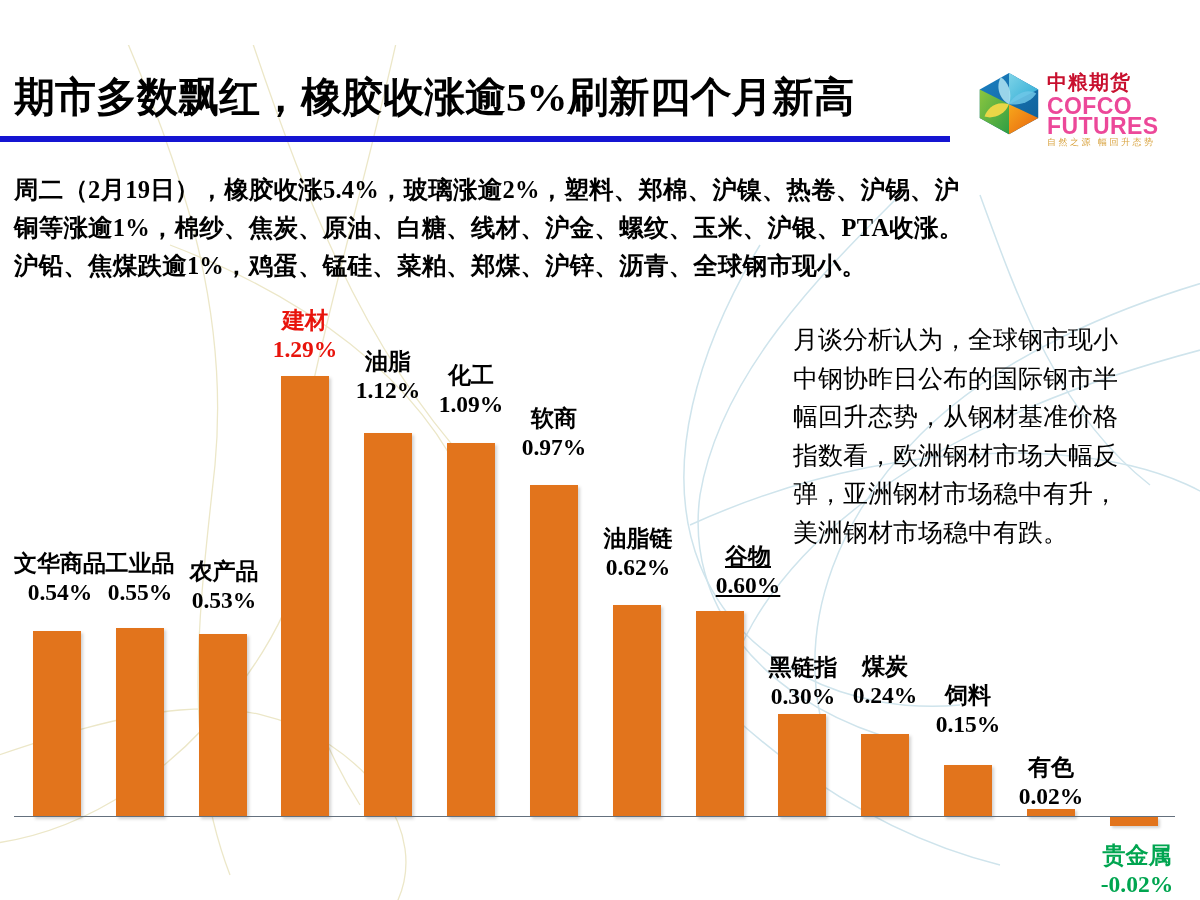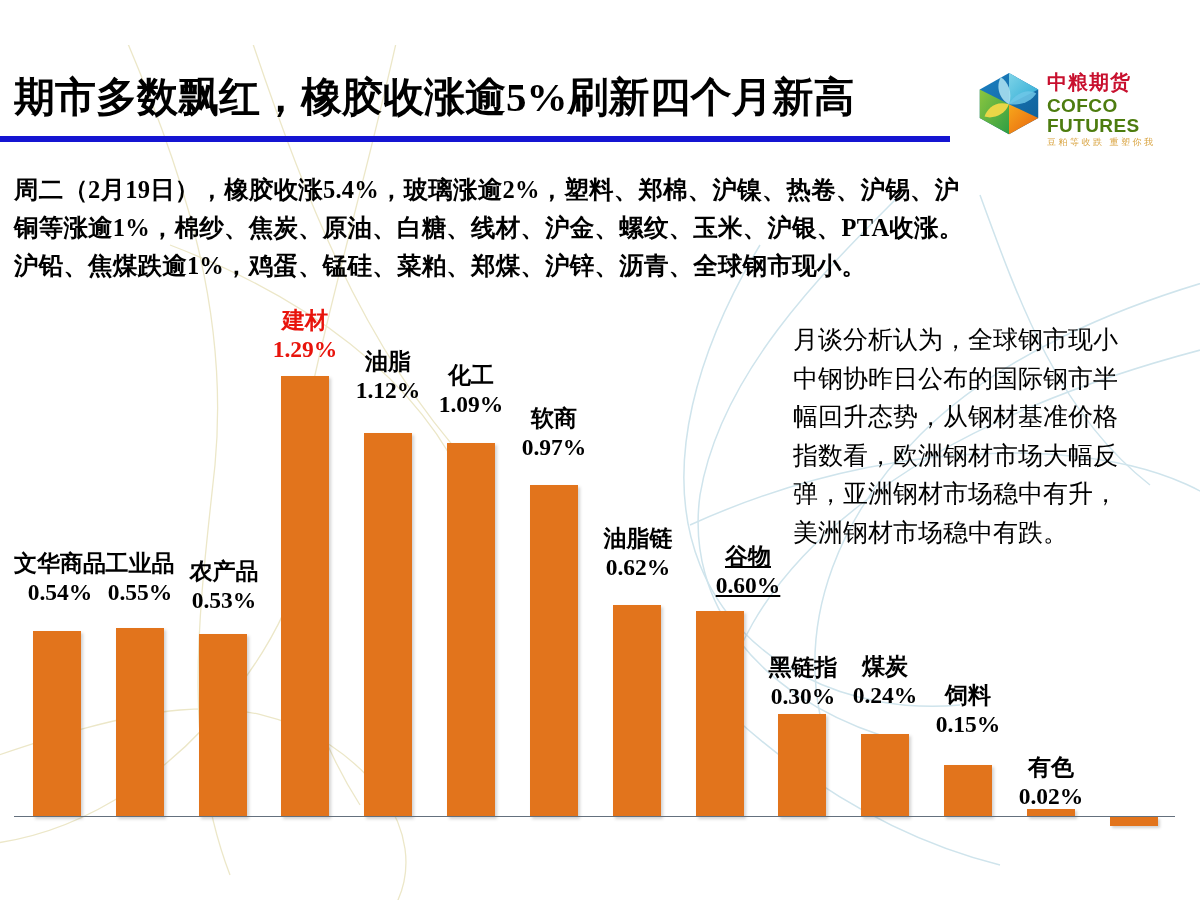--- a/index.html
+++ b/index.html
@@ -80,24 +80,24 @@
   }
   .logo-cn {
     font-size: 20px;
     line-height: 27px;
     font-weight: 700;
     color: #c8102e;
     letter-spacing: 1px;
     font-family: "Liberation Sans", sans-serif;
   }
   .logo-en {
-    font-size: 19px;
+    font-size: 23px;
     line-height: 20px;
     font-weight: 700;
-    color: #4d7c0f;
+    color: #ec4899;
     letter-spacing: 0.4px;
     font-family: "Liberation Sans", sans-serif;
   }
   .logo-sub {
     font-size: 9px;
     line-height: 12px;
     color: #d9a441;
     letter-spacing: 2.5px;
     font-family: "Liberation Sans", sans-serif;
   }
@@ -232,21 +232,21 @@
       <path d="M50,6 L93,30 L50,52 Z" fill="url(#gCyan)"></path>
       <path d="M7,30 L50,52 L50,96 L7,72 Z" fill="url(#gGreen)"></path>
       <path d="M50,52 L93,72 L50,96 Z" fill="url(#gOrange)"></path>
       <path d="M50,52 C30,46 18,58 14,70 C26,74 44,68 50,52 Z" fill="#f0d848" opacity="0.95"></path>
       <path d="M50,52 C56,34 48,18 38,12 C30,26 36,44 50,52 Z" fill="#a9dff0" opacity="0.9"></path>
       <path d="M50,52 C70,54 84,46 90,36 C78,28 58,36 50,52 Z" fill="#6fc7e8" opacity="0.85"></path>
     </svg>
     <div id="logo-text">
       <div class="logo-cn">中粮期货</div>
       <div class="logo-en">COFCO FUTURES</div>
-      <div class="logo-sub">豆粕等收跌 重塑你我</div>
+      <div class="logo-sub">自然之源 幅回升态势</div>
     </div>
   </div>
 
   <div id="lede">
     <div>周二（2月19日），橡胶收涨5.4%，玻璃涨逾2%，塑料、郑棉、沪镍、热卷、沪锡、沪</div>
     <div>铜等涨逾1%，棉纱、焦炭、原油、白糖、线材、沪金、螺纹、玉米、沪银、PTA收涨。</div>
     <div>沪铅、焦煤跌逾1%，鸡蛋、锰硅、菜粕、郑煤、沪锌、沥青、全球钢市现小。</div>
   </div>
 
   <div id="commentary">
@@ -318,16 +318,20 @@
       <div class="bar-label" style="left: 920px; top: 637px; width: 96px;">
         <span class="name">饲料</span>
         <span class="val">0.15%</span>
       </div>
       <div class="bar" style="left: 1027px; width: 48px; top: 764px; height: 8px; background: rgb(226, 116, 28);"></div>
       <div class="bar-label" style="left: 1003px; top: 709px; width: 96px;">
         <span class="name">有色</span>
         <span class="val">0.02%</span>
       </div>
       <div class="bar" style="left: 1110px; width: 48px; top: 772px; height: 9px; background: rgb(226, 116, 28);"></div>
+      <div class="bar-label neg" style="left: 1085px; top: 797px; width: 104px;">
+        <span class="name">贵金属</span>
+        <span class="val">-0.02%</span>
+      </div>
     </div>
   <div id="axis-line" style="background: rgb(100, 112, 125);"></div>
 
 </div>
 
 </body></html>

